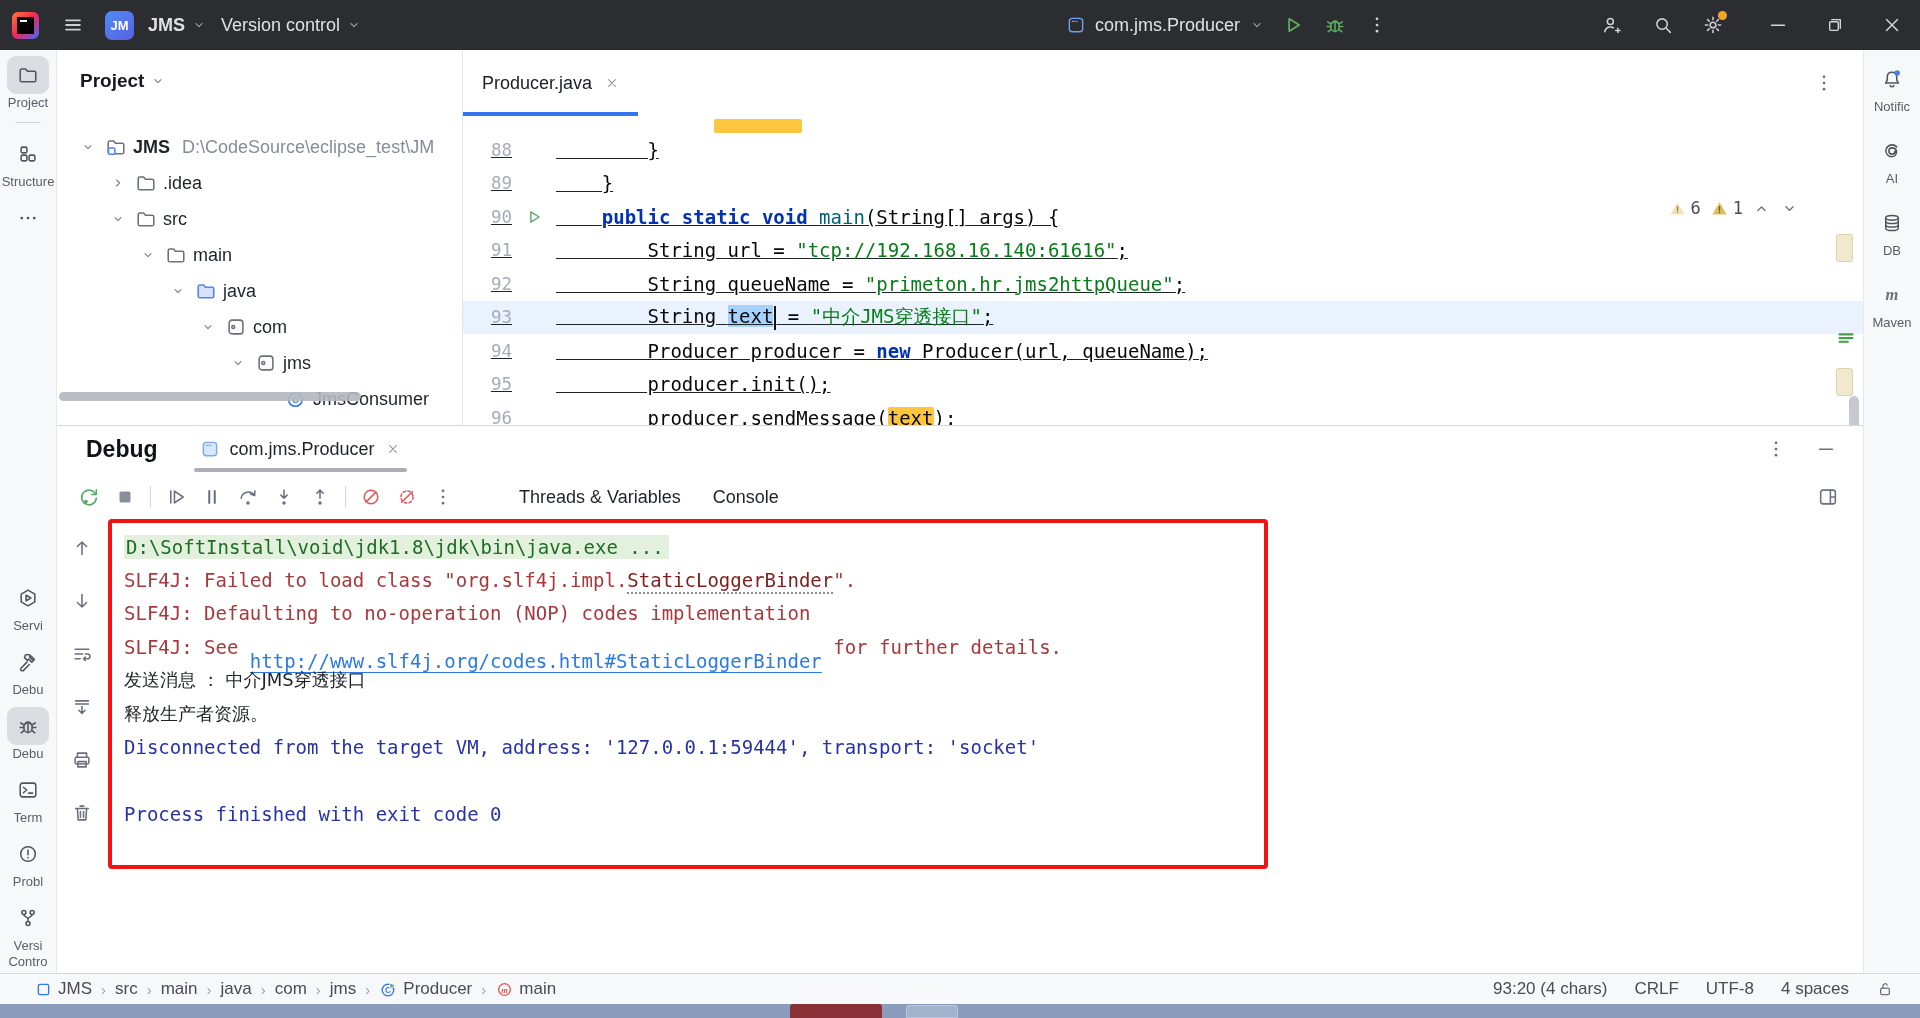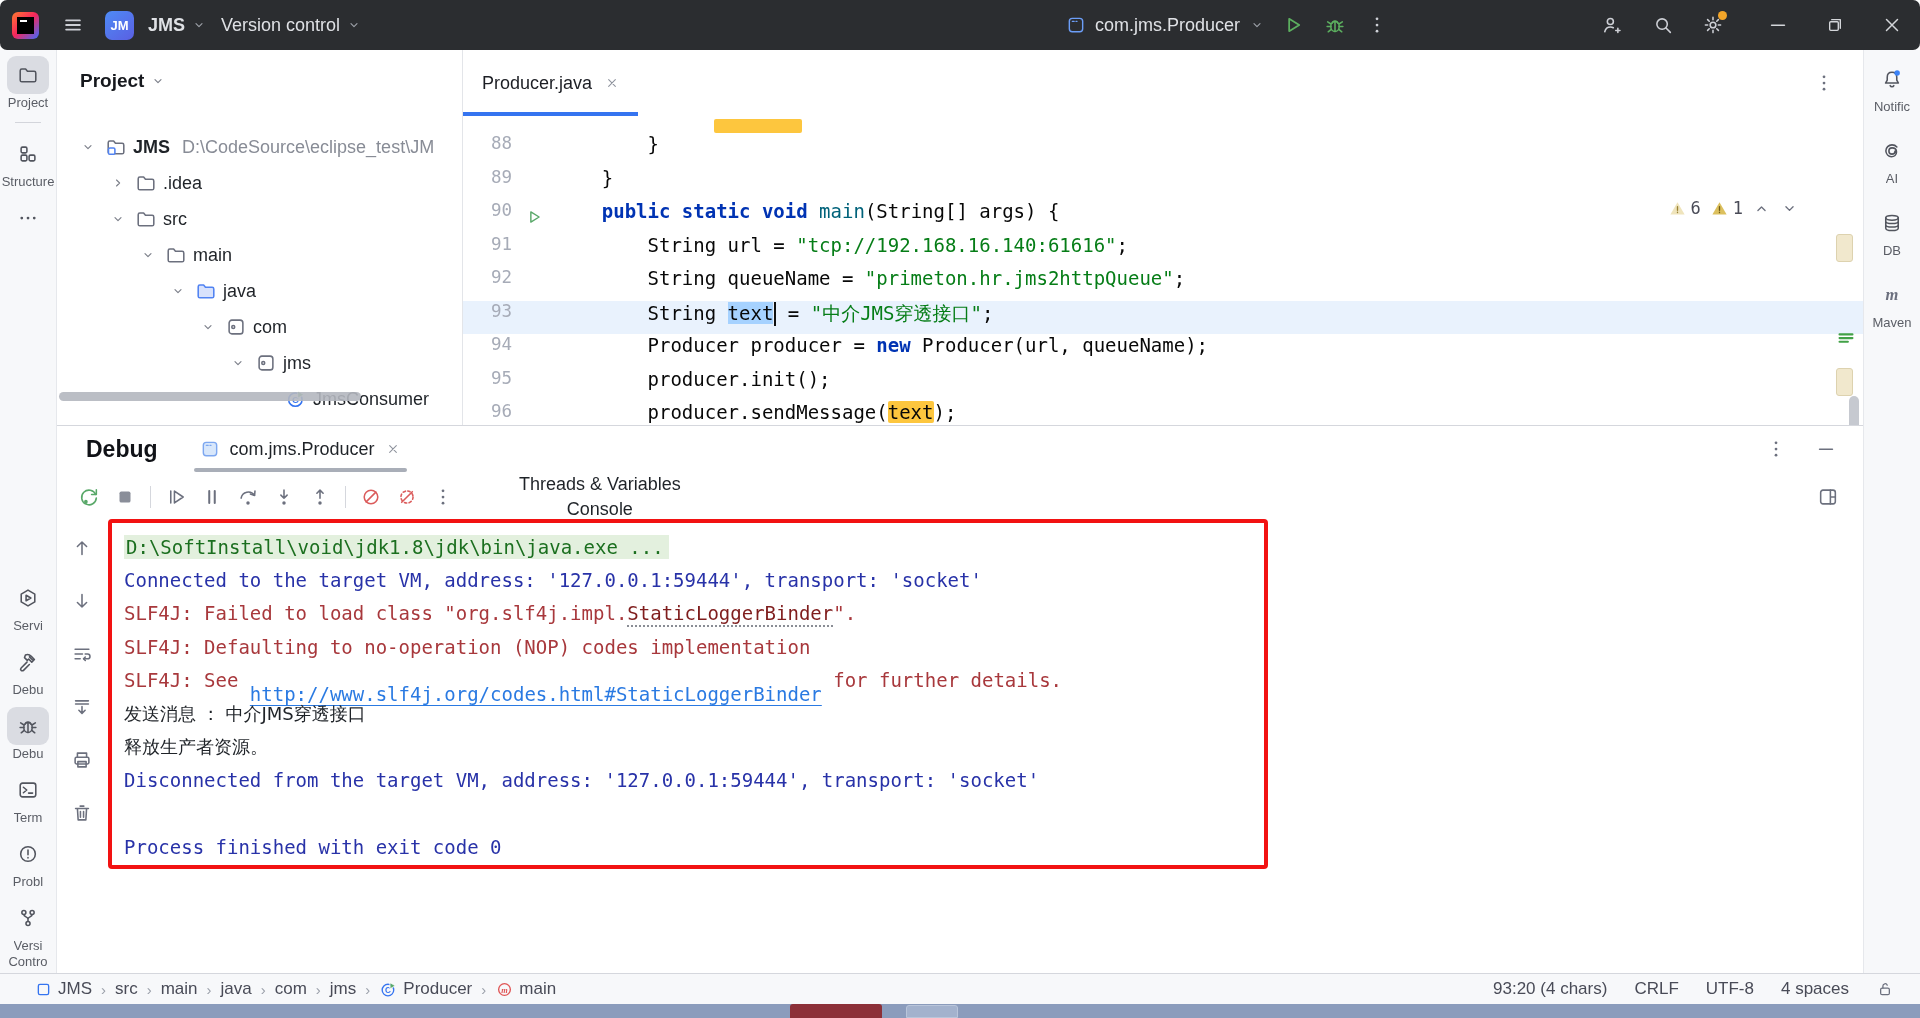--- a/index.html
+++ b/index.html
@@ -6,21 +6,21 @@
   .app{position:relative;width:1920px;height:1018px;background:#ffffff;overflow:hidden;
        font-family:"Liberation Sans",sans-serif;color:#1f2328;}
   .ic{display:inline-flex;align-items:center;justify-content:center;flex:none;}
   .ic svg{width:22px;height:22px;}
   .ic16 svg{width:16px;height:16px;}
   .ic18 svg{width:18px;height:18px;}
   .ic20 svg{width:20px;height:20px;}
 
   
   .titlebar{position:absolute;left:0;top:0;width:1920px;height:50px;background:#2b2d30;
-            color:#dfe1e5;display:flex;align-items:center;font-size:18px;border-radius:7px;}
+            color:#dfe1e5;display:flex;align-items:center;font-size:18px;}
   .tb-left{display:flex;align-items:center;gap:14px;padding-left:12px;}
   .idea-logo{width:27px;height:27px;border-radius:6px;margin-right:2px;
       background:linear-gradient(135deg,#ff7a2f 0%,#f5265c 48%,#3b6cff 100%);position:relative;}
   .idea-logo::after{content:"";position:absolute;left:5px;top:5px;width:17px;height:17px;background:#000;}
   .idea-logo::before{content:"";position:absolute;left:8px;top:8px;width:7px;height:2px;background:#fff;z-index:1;}
   .tb-btn{display:flex;align-items:center;justify-content:center;height:36px;min-width:36px;
           border-radius:6px;color:#ced0d6;cursor:default;}
   .jm-badge{width:29px;height:29px;border-radius:7px;display:flex;align-items:center;justify-content:center;
       background:linear-gradient(140deg,#4e8bf5,#5a5fe2);color:#fff;font-size:13px;font-weight:700;}
   .tb-proj{display:flex;align-items:center;gap:6px;font-weight:600;}
@@ -67,21 +67,21 @@
   .tabbar{height:66px;display:flex;align-items:center;position:relative;}
   .etab{position:relative;height:100%;display:flex;align-items:center;gap:12px;padding:0 18px 0 20px;
         font-size:18px;color:#1c1e24;}
   .etab::after{content:"";position:absolute;left:0;right:0;bottom:0;height:4px;background:#3574f0;}
   .etab .close{color:#8e939d;}
   .tab-more{margin-left:auto;margin-right:28px;color:#6c707e;}
   .code{position:relative;height:309px;overflow:hidden;font-family:"DejaVu Sans Mono","Liberation Mono",monospace;
         font-size:19px;}
   .partial{height:17px;position:relative;}
   .partial .ybox{position:absolute;left:252px;top:3px;width:88px;height:14px;background:#fdc63e;border-radius:2px;}
-  .cline{display:flex;height:33.5px;}
+  .cline{display:flex;align-items:center;height:33.5px;text-decoration:underline;}
   .cline.current{background:#e9f2fd;}
   .lnum{width:50px;flex:none;text-align:right;color:#a6abb7;font-size:17.5px;}
   .licon{width:44px;flex:none;display:flex;justify-content:center;align-items:center;color:#59a869;}
   .cline pre{margin:0;font:inherit;white-space:pre;color:#080808;}
   .kw{color:#0033b3;font-weight:700;}
   .str{color:#067d17;}
   .decl{color:#00627a;}
   .sel{background:#a6d2ff;}
   .hl{background:#fdc63e;border-radius:2px;}
   .caret{display:inline-block;width:0;height:24px;border-left:2.5px solid #101010;vertical-align:middle;margin-left:1px;}
@@ -100,21 +100,21 @@
   .dbg-title{font-size:23px;font-weight:700;color:#101217;}
   .dbg-tab{position:relative;height:100%;display:flex;align-items:center;gap:10px;padding:0 12px;font-size:18px;color:#1f2328;}
   .dbg-tab::after{content:"";position:absolute;left:6px;right:6px;bottom:0;height:4px;border-radius:2px;background:#a9aeb8;}
   .dbg-tab .close{color:#8e939d;}
   .dbg-header-right{position:absolute;right:26px;top:0;height:100%;display:flex;align-items:center;gap:28px;color:#6c707e;}
   .dbg-toolbar{height:50px;display:flex;align-items:center;padding-left:14px;position:relative;}
   .tbtn{width:36px;height:36px;display:flex;align-items:center;justify-content:center;border-radius:6px;color:#6c707e;}
   .tbtn.green{color:#59a869;}
   .tbtn.red{color:#db5c5c;}
   .tsep{width:1px;height:22px;background:#d5d7dd;margin:0 7px;}
-  .dbg-tabs{display:flex;align-items:center;height:100%;margin-left:42px;flex-direction:column;}
+  .dbg-tabs{display:flex;align-items:center;height:100%;margin-left:42px;}
   .dtab{position:relative;height:100%;display:flex;align-items:center;padding:0 16px;font-size:18px;color:#1f2328;}
   .dtab.active::after{content:"";position:absolute;left:10px;right:10px;bottom:0;height:3px;background:#6f737d;}
   .layout-btn{position:absolute;right:24px;color:#6c707e;}
   .dbg-body{position:relative;height:452px;}
   .console-gutter{position:absolute;left:0;top:8px;width:50px;display:flex;flex-direction:column;
       align-items:center;gap:17px;color:#6c707e;}
   .redbox{position:absolute;left:51px;top:-3px;width:1160px;height:350px;border:4px solid #f21212;
       border-radius:4px;box-sizing:border-box;padding:7px 12px;overflow:hidden;}
   .console{font-family:"DejaVu Sans Mono","Liberation Mono",monospace;font-size:19px;}
   .conline{height:33.4px;display:flex;align-items:center;white-space:pre;}
@@ -833,21 +833,20 @@
               <svg viewBox="0 0 24 24" fill="none" stroke="currentColor" stroke-width="1.7" stroke-linecap="round" stroke-linejoin="round">
                 <path d="M5 7h14M10 4.5h4M7 7l.8 12.5h8.4L17 7"></path>
                 <path d="M10.3 10.4v6.2M13.7 10.4v6.2"></path>
               </svg>
             </span>
           </span>
         </div>
       <div class="redbox">
         <div class="console" id="console-lines">
             <div class="conline"><span class="c-exe">D:\SoftInstall\void\jdk1.8\jdk\bin\java.exe ...</span></div>
-            <div class="conline"><span class="c-info">Connected to the target VM, address: '127.0.0.1:59444', transport: 'socket'</span></div>
             <div class="conline"><span class="c-err">SLF4J: Failed to load class "org.slf4j.impl.</span><span class="c-err-u">StaticLoggerBinder</span><span class="c-err">".</span></div>
             <div class="conline"><span class="c-err">SLF4J: Defaulting to no-operation (NOP) codes implementation</span></div>
             <div class="conline"><span class="c-err">SLF4J: See </span><span class="c-link">http://www.slf4j.org/codes.html#StaticLoggerBinder</span><span class="c-err"> for further details.</span></div>
             <div class="conline"><span class="c-plain">发送消息 ： 中介JMS穿透接口</span></div>
             <div class="conline"><span class="c-plain">释放生产者资源。</span></div>
             <div class="conline"><span class="c-info">Disconnected from the target VM, address: '127.0.0.1:59444', transport: 'socket'</span></div>
             <div class="conline"></div>
             <div class="conline"><span class="c-info">Process finished with exit code 0</span></div>
           </div>
       </div>

